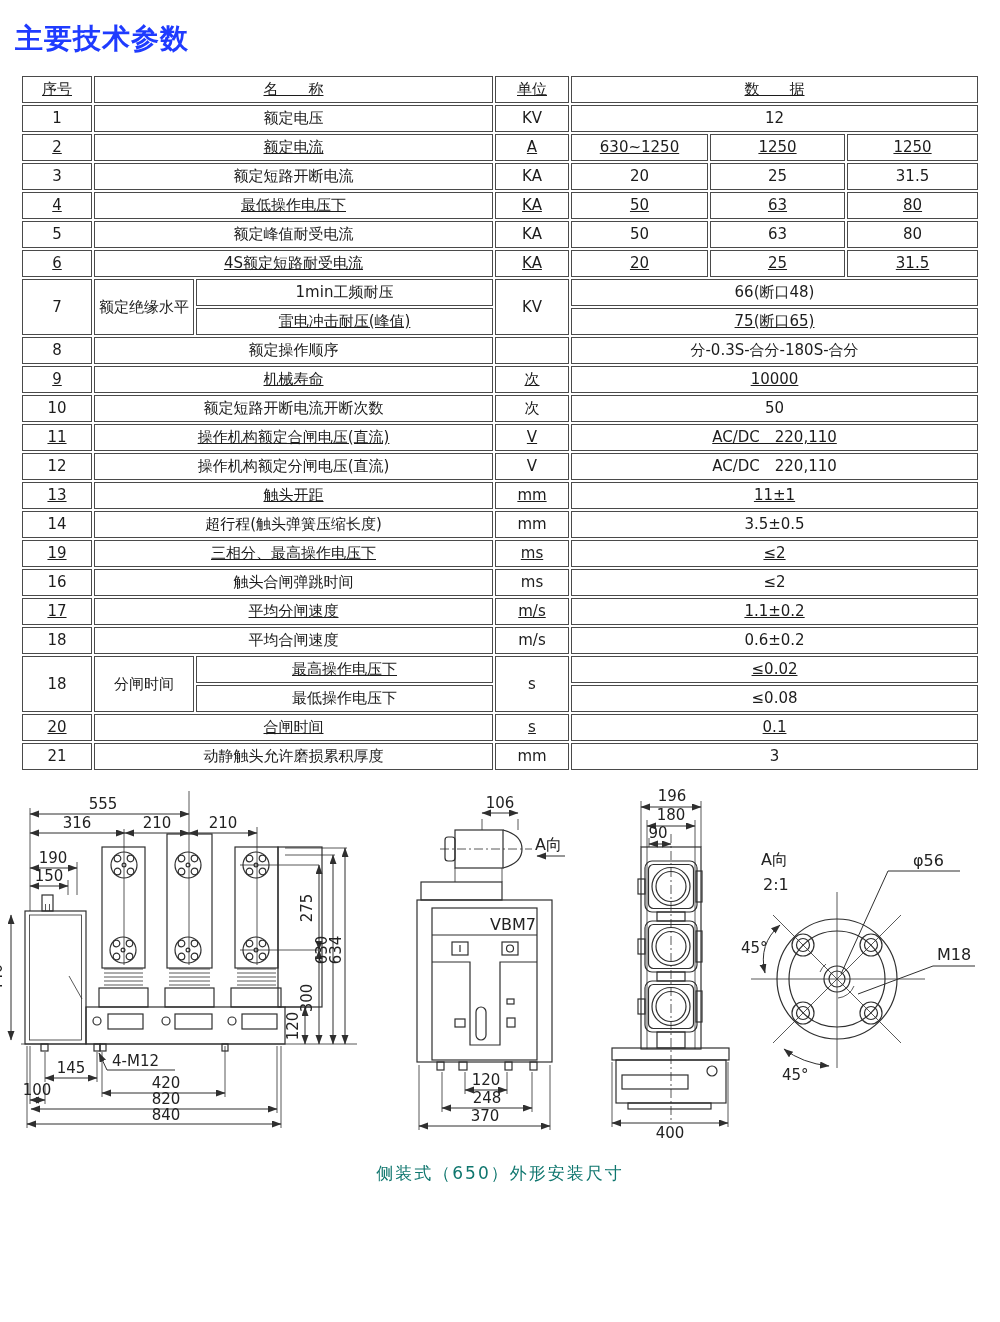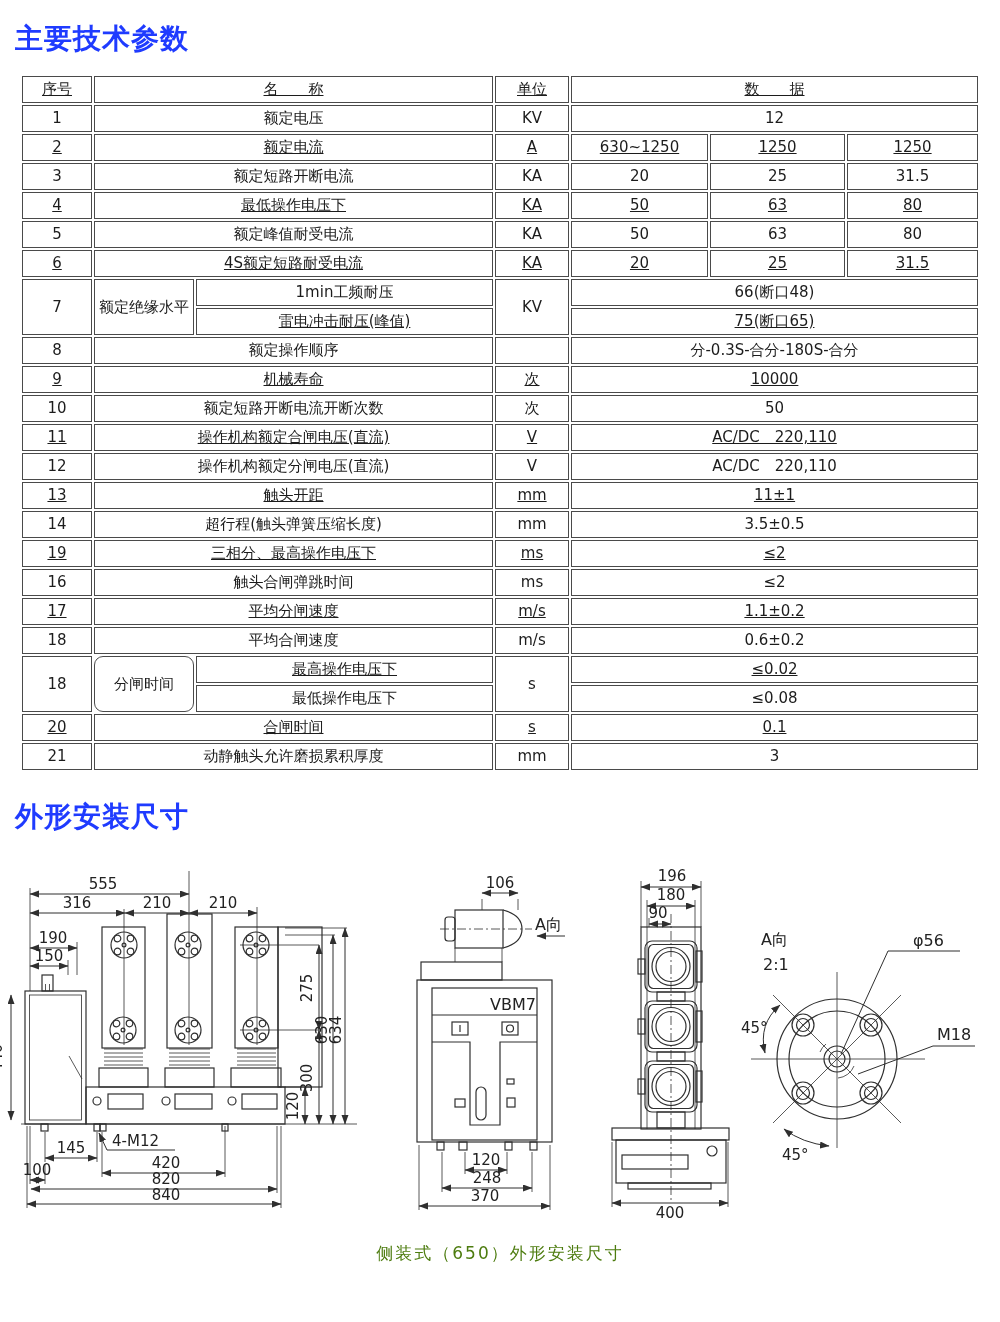--- a/index.html
+++ b/index.html
@@ -6,30 +6,30 @@
   body{width:1000px;height:1322px;font-family:"DejaVu Sans","Liberation Sans",sans-serif;color:#1a1a1a;}
   .sheet{position:relative;width:1000px;height:1322px;background:#fff;overflow:hidden;}
   .sec-title{color:#1f3bff;font-size:28px;font-weight:bold;margin:0;padding:20px 0 16px 15px;letter-spacing:1px;}
   .sec-title2{padding-top:26px;}
   table.spec{border-collapse:separate;border-spacing:2px;margin-left:20px;table-layout:fixed;width:958px;}
   table.spec td{border:1.5px solid #4a4a4a;background:#fff;text-align:center;font-size:15px;
     height:25px;padding:0 2px;color:#1c1c1c;line-height:1.25;}
   td.b{background:#dfeef1;text-decoration:underline;}
   td.nm{text-align:left;padding-left:11px;}
   td.nm7{padding-right:34px;}
-  td.nm19{padding-right:48px;border-radius:9px;}
+  td.nm19{padding-right:48px;}
   .drawing-wrap{margin-top:4px;}
   svg text{font-family:"DejaVu Sans","Liberation Sans",sans-serif;}
   .dim{font-size:15px;fill:#222;}
   .big{font-size:16px;}
   .ln{stroke:#2f2f2f;stroke-width:1.2;fill:none;}
   .dm{stroke:#2f2f2f;stroke-width:1;fill:none;}
   .cl{stroke:#2f2f2f;stroke-width:0.8;fill:none;}
   .dash{stroke-dasharray:9 3 2 3;}
-  .caption{text-align:center;font-size:17px;color:#4d7c0f;margin-top:10px;letter-spacing:2px;}
+  .caption{text-align:center;font-size:17px;color:#0f766e;margin-top:10px;letter-spacing:2px;}
 </style>
 </head>
 <body>
 
 <div class="sheet">
 
   <h1 class="sec-title">主要技术参数</h1>
 
   <table class="spec">
     <colgroup>
@@ -190,21 +190,20 @@
       </tr>
       <tr>
         <td>21</td>
         <td class="nm" colspan="2">动静触头允许磨损累积厚度</td>
         <td>mm</td>
         <td colspan="3">3</td>
       </tr>
     </tbody>
   </table>
 
-  <h1 class="sec-title sec-title2">外形安装尺寸</h1>
 
   <div class="drawing-wrap">
   <svg width="985" height="372" viewBox="15 894 985 372">
     <defs>
       <marker id="ar" markerWidth="10" markerHeight="8" refX="9" refY="3.5" orient="auto-start-reverse">
         <path d="M0,0L9.5,3.5L0,7Z" fill="#2f2f2f"></path>
       </marker>
       <g id="flg">
         <circle r="13" class="ln"></circle>
         <circle cx="-6.5" cy="-6.5" r="3.3" class="ln"></circle>

